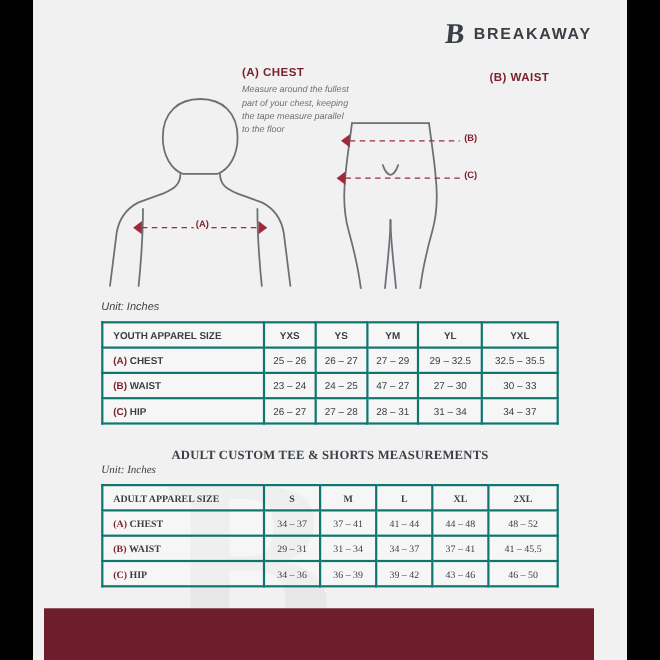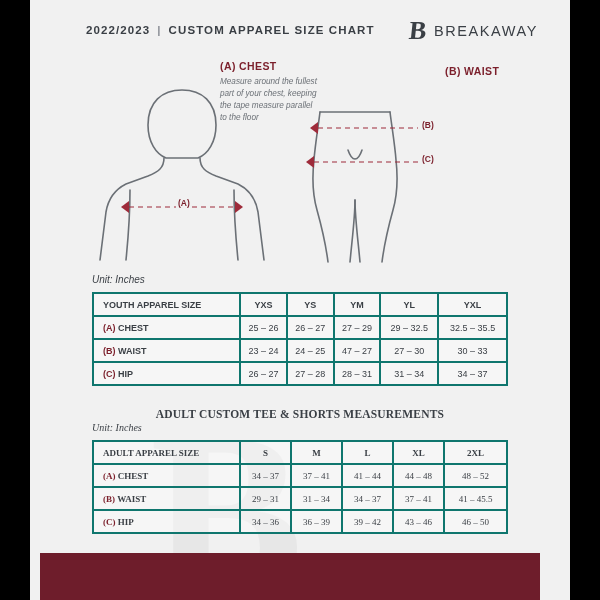--- a/index.html
+++ b/index.html
@@ -63,21 +63,21 @@
   .brand-mark {
     font-family: "Liberation Serif", serif;
     font-size: 26px;
     font-weight: bold;
     color: #3a3f45;
     line-height: 1;
     transform: skewX(-6deg);
   }
   .brand-name {
     font-size: 14.5px;
-    font-weight: normal;
+    font-weight: bold;
     letter-spacing: 1.6px;
     color: #3a3f45;
   }
 
   
   .diagram {
     position: absolute;
     left: 0; top: 50px;
     width: 540px; height: 220px;
     z-index: 2;
@@ -175,23 +175,20 @@
   .side-black-r { left: 570px; }
 </style>
 </head>
 <body>
 
 <div class="page">
 
   <div class="watermark">B</div>
 
   <div class="header">
-    <div class="header-title">
-      <span>2022/2023</span><span class="sep">|</span><span>CUSTOM APPAREL SIZE CHART</span>
-    </div>
     <div class="brand">
       <span class="brand-mark">B</span>
       <span class="brand-name">BREAKAWAY</span>
     </div>
   </div>
 
   <div class="diagram">
 
     <svg width="540" height="220" viewBox="0 0 540 220" style="position:absolute;left:0;top:0;">
 

